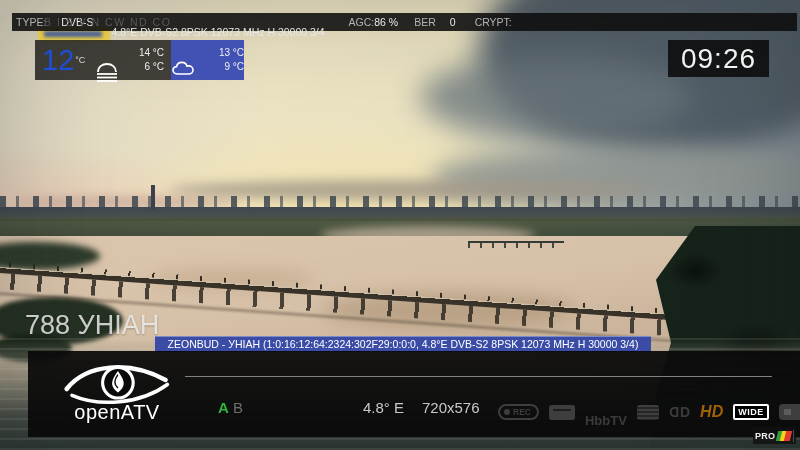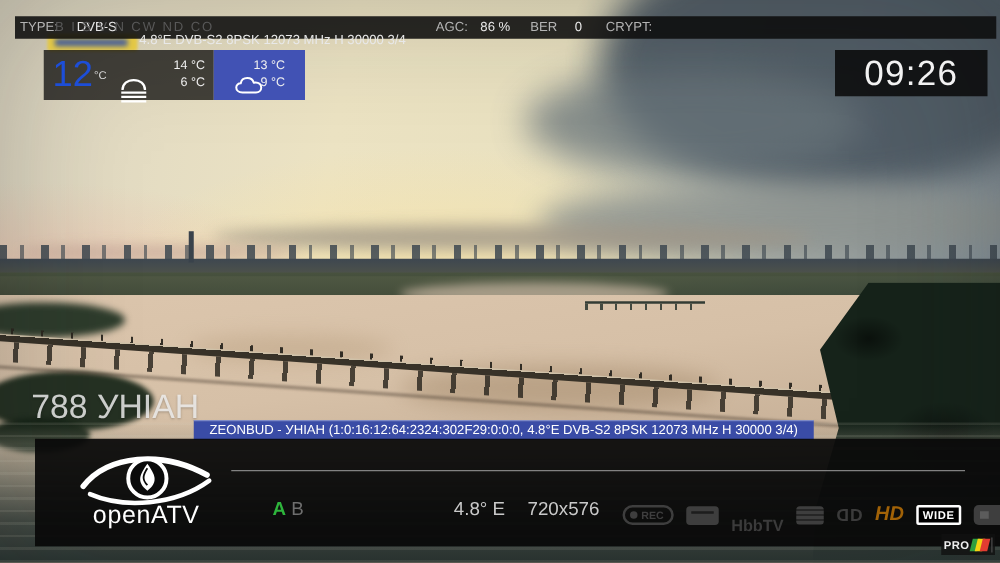--- a/index.html
+++ b/index.html
@@ -66,36 +66,36 @@
   .ua-logo{left:38px;top:27px;width:72px;height:14px;background:#e5c83f;border-radius:2px;
     filter:blur(1.2px);opacity:.95;}
   .ua-logo i{position:absolute;left:6px;top:4px;width:58px;height:6px;background:#2547a8;filter:blur(1.5px);opacity:.85;}
 
   
   .topbar{left:12px;top:13px;width:785px;height:18px;background:rgba(12,12,12,.88);
     display:flex;align-items:center;padding:0 4px;font-size:10.5px;color:#e2e2e2;white-space:nowrap;}
   .topbar .lbl{position:static;color:#b4b4b4;}
   .topbar .val{position:static;color:#e8e8e8;}
   .tb-type-v{margin-left:15px;} .tb-tp{margin-left:18px;margin-top:20px;} .tb-agc{margin-left:24px;}
-  .tb-agc-v{margin-left:10px;} .tb-ber{margin-left:16px;} .tb-ber-v{margin-left:14px;}
+  .tb-agc-v{} .tb-ber{margin-left:16px;} .tb-ber-v{margin-left:14px;}
   .tb-crypt{margin-left:19px;} .tb-flags{margin-left:28px;color:#585858;letter-spacing:1.5px;}
 
   
   .weather{left:35px;top:40px;display:flex;height:40px;}
   .weather>div{position:static;display:flex;align-items:center;}
   .w-dark{width:136px;background:rgba(8,8,8,.74);padding:0 7px;}
-  .w-blue{width:73px;padding:0 16px;}
+  .w-blue{width:73px;padding:0 0;}
   .temp-big{position:static;font-size:29px;font-weight:300;color:#1d4ed8;line-height:1;}
   .temp-unit{position:static;font-size:9px;color:#ddd;vertical-align:top;margin-left:1px;}
   .w-ico{position:static;margin-left:7px;flex:0 0 auto;}
   .w-col{position:static;margin-left:auto;text-align:right;font-size:10px;color:#f0f0f0;line-height:14px;}
   .w-col div{position:static;}
 
   
-  .clock{left:668px;top:40px;width:122px;height:37px;background:rgba(8,8,8,.85);
+  .clock{left:668px;top:40px;width:101px;height:37px;background:rgba(8,8,8,.85);
     color:#f2f2f2;font-size:28px;font-weight:300;letter-spacing:1px;
     display:flex;align-items:center;justify-content:center;}
 
   
   .chname{left:25px;top:310px;font-size:27px;font-weight:400;color:rgba(242,242,242,.82);
     text-shadow:0 1px 2px rgba(0,0,0,.25);}
 
   
   .popup{left:155px;top:336px;width:496px;height:16px;background:#3a4ca6;
     box-shadow:inset 0 1px 0 rgba(255,255,255,.35);

